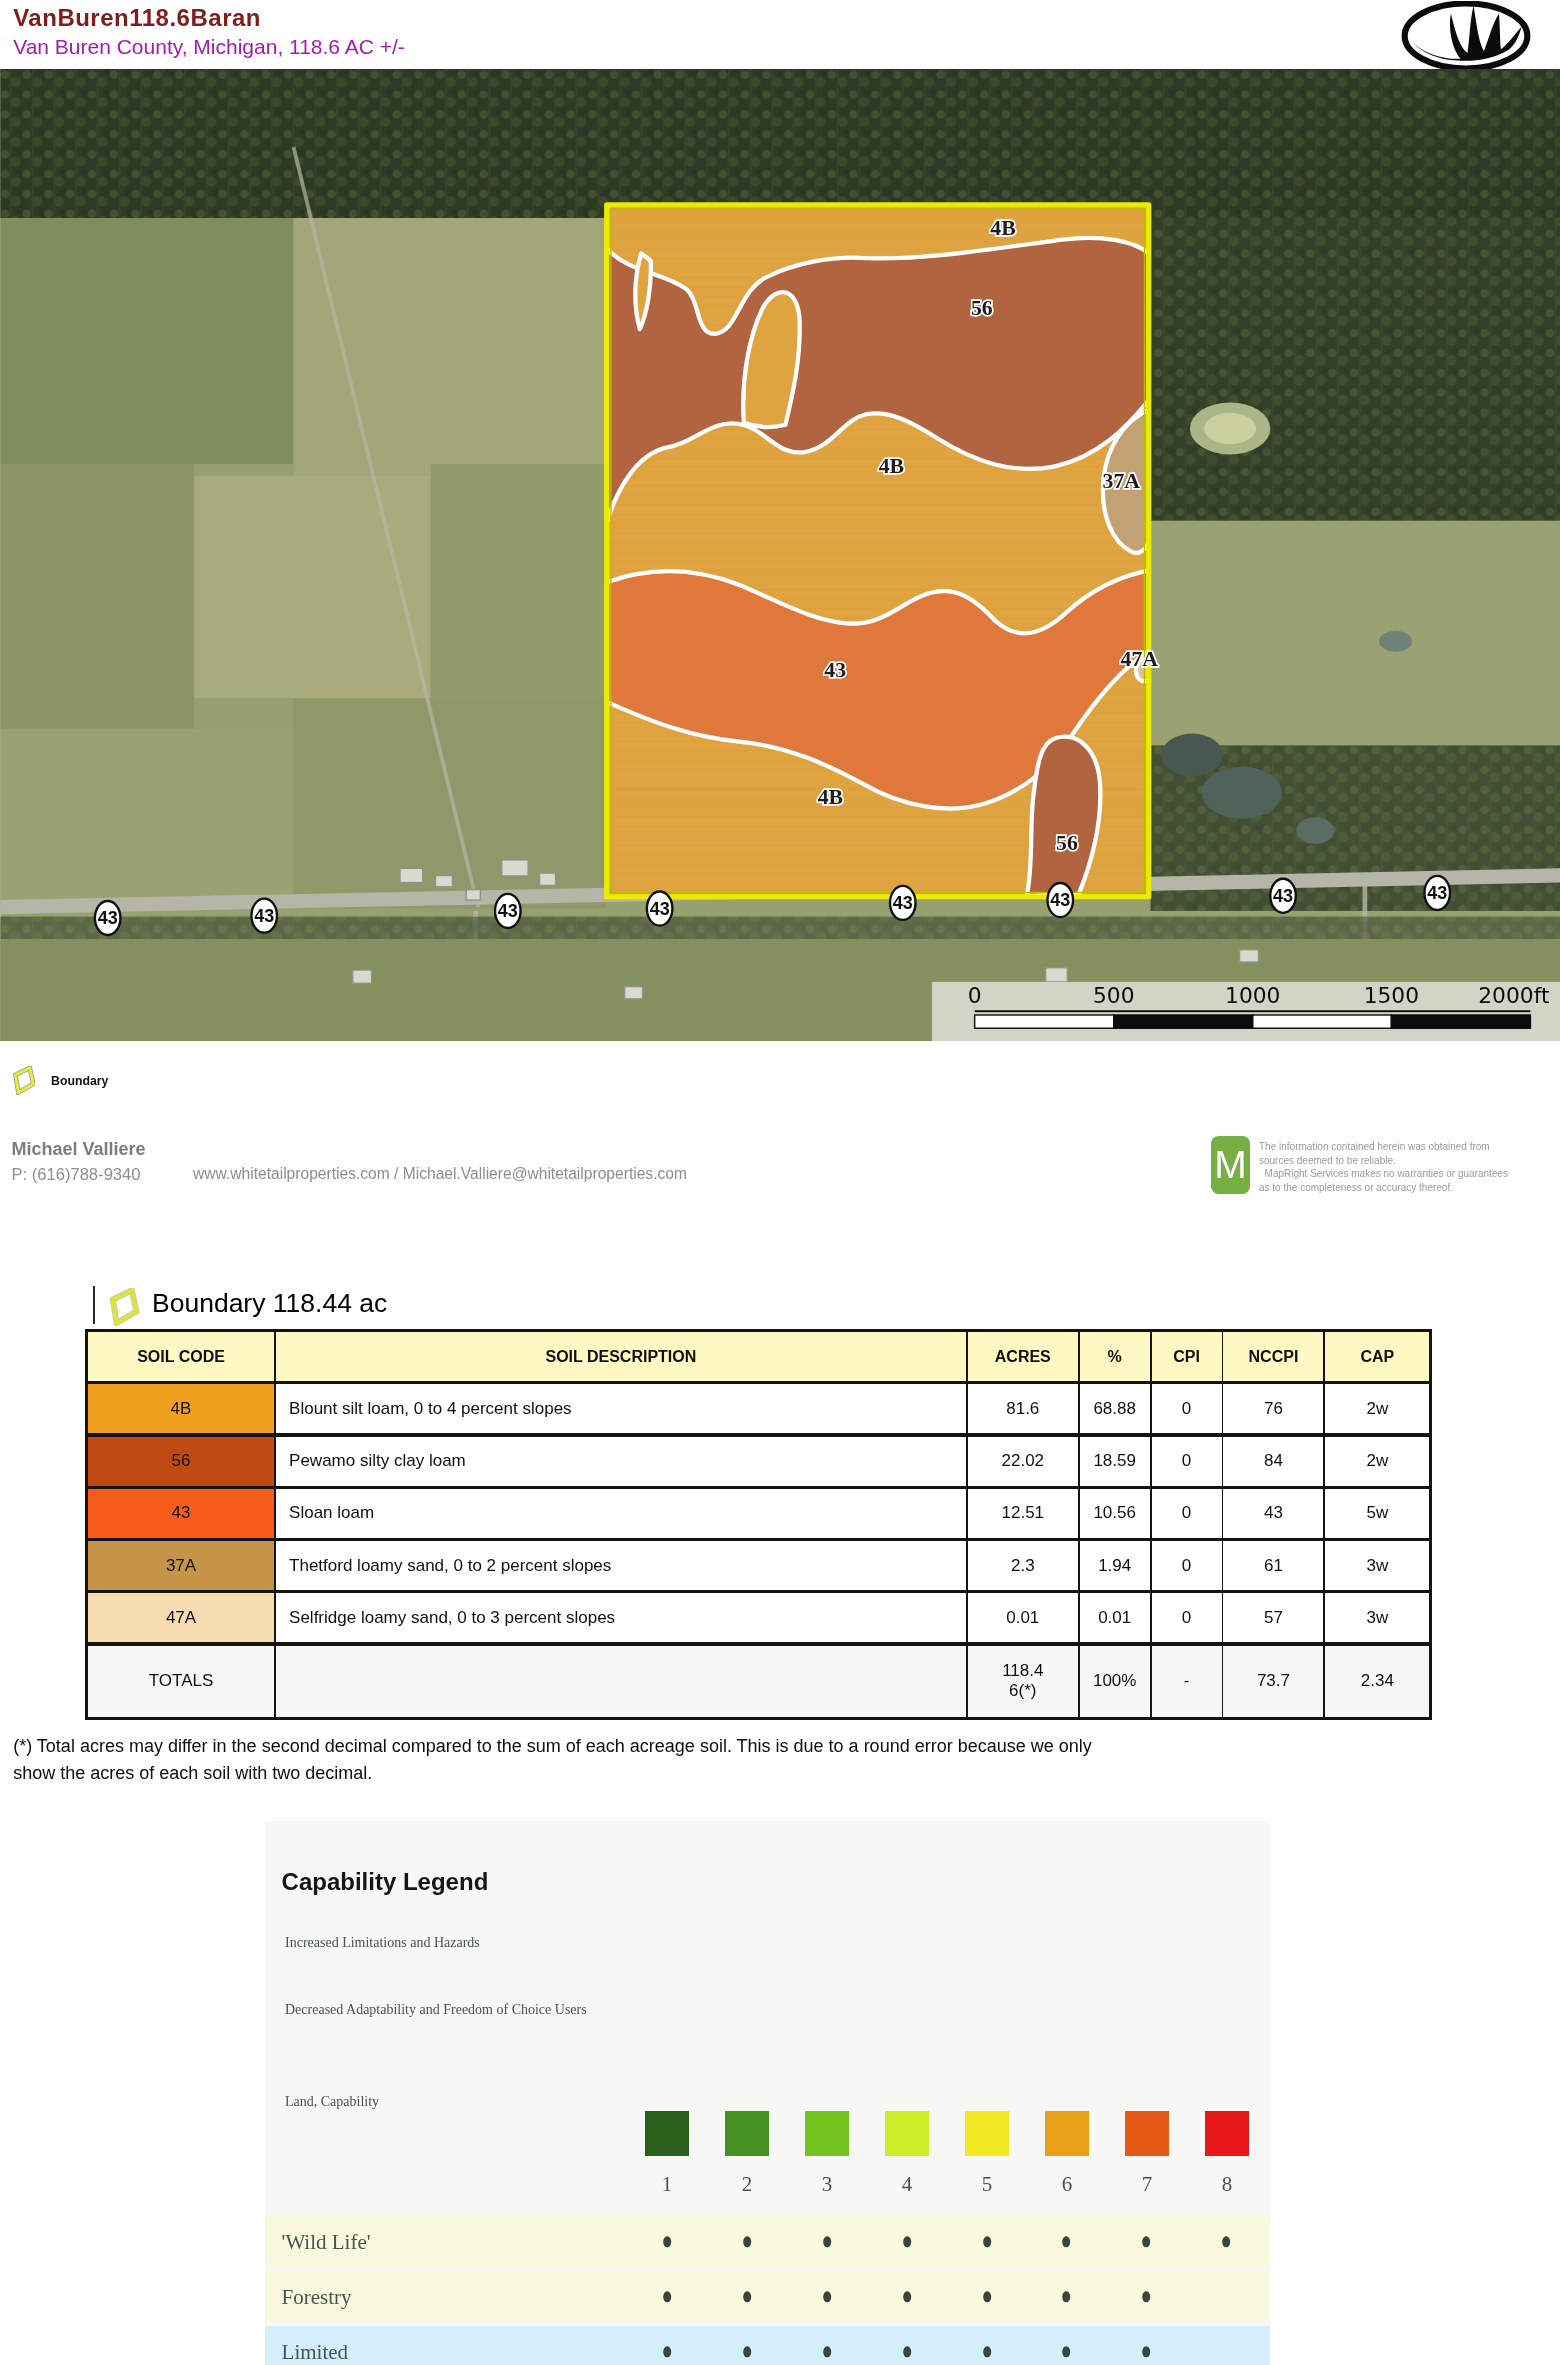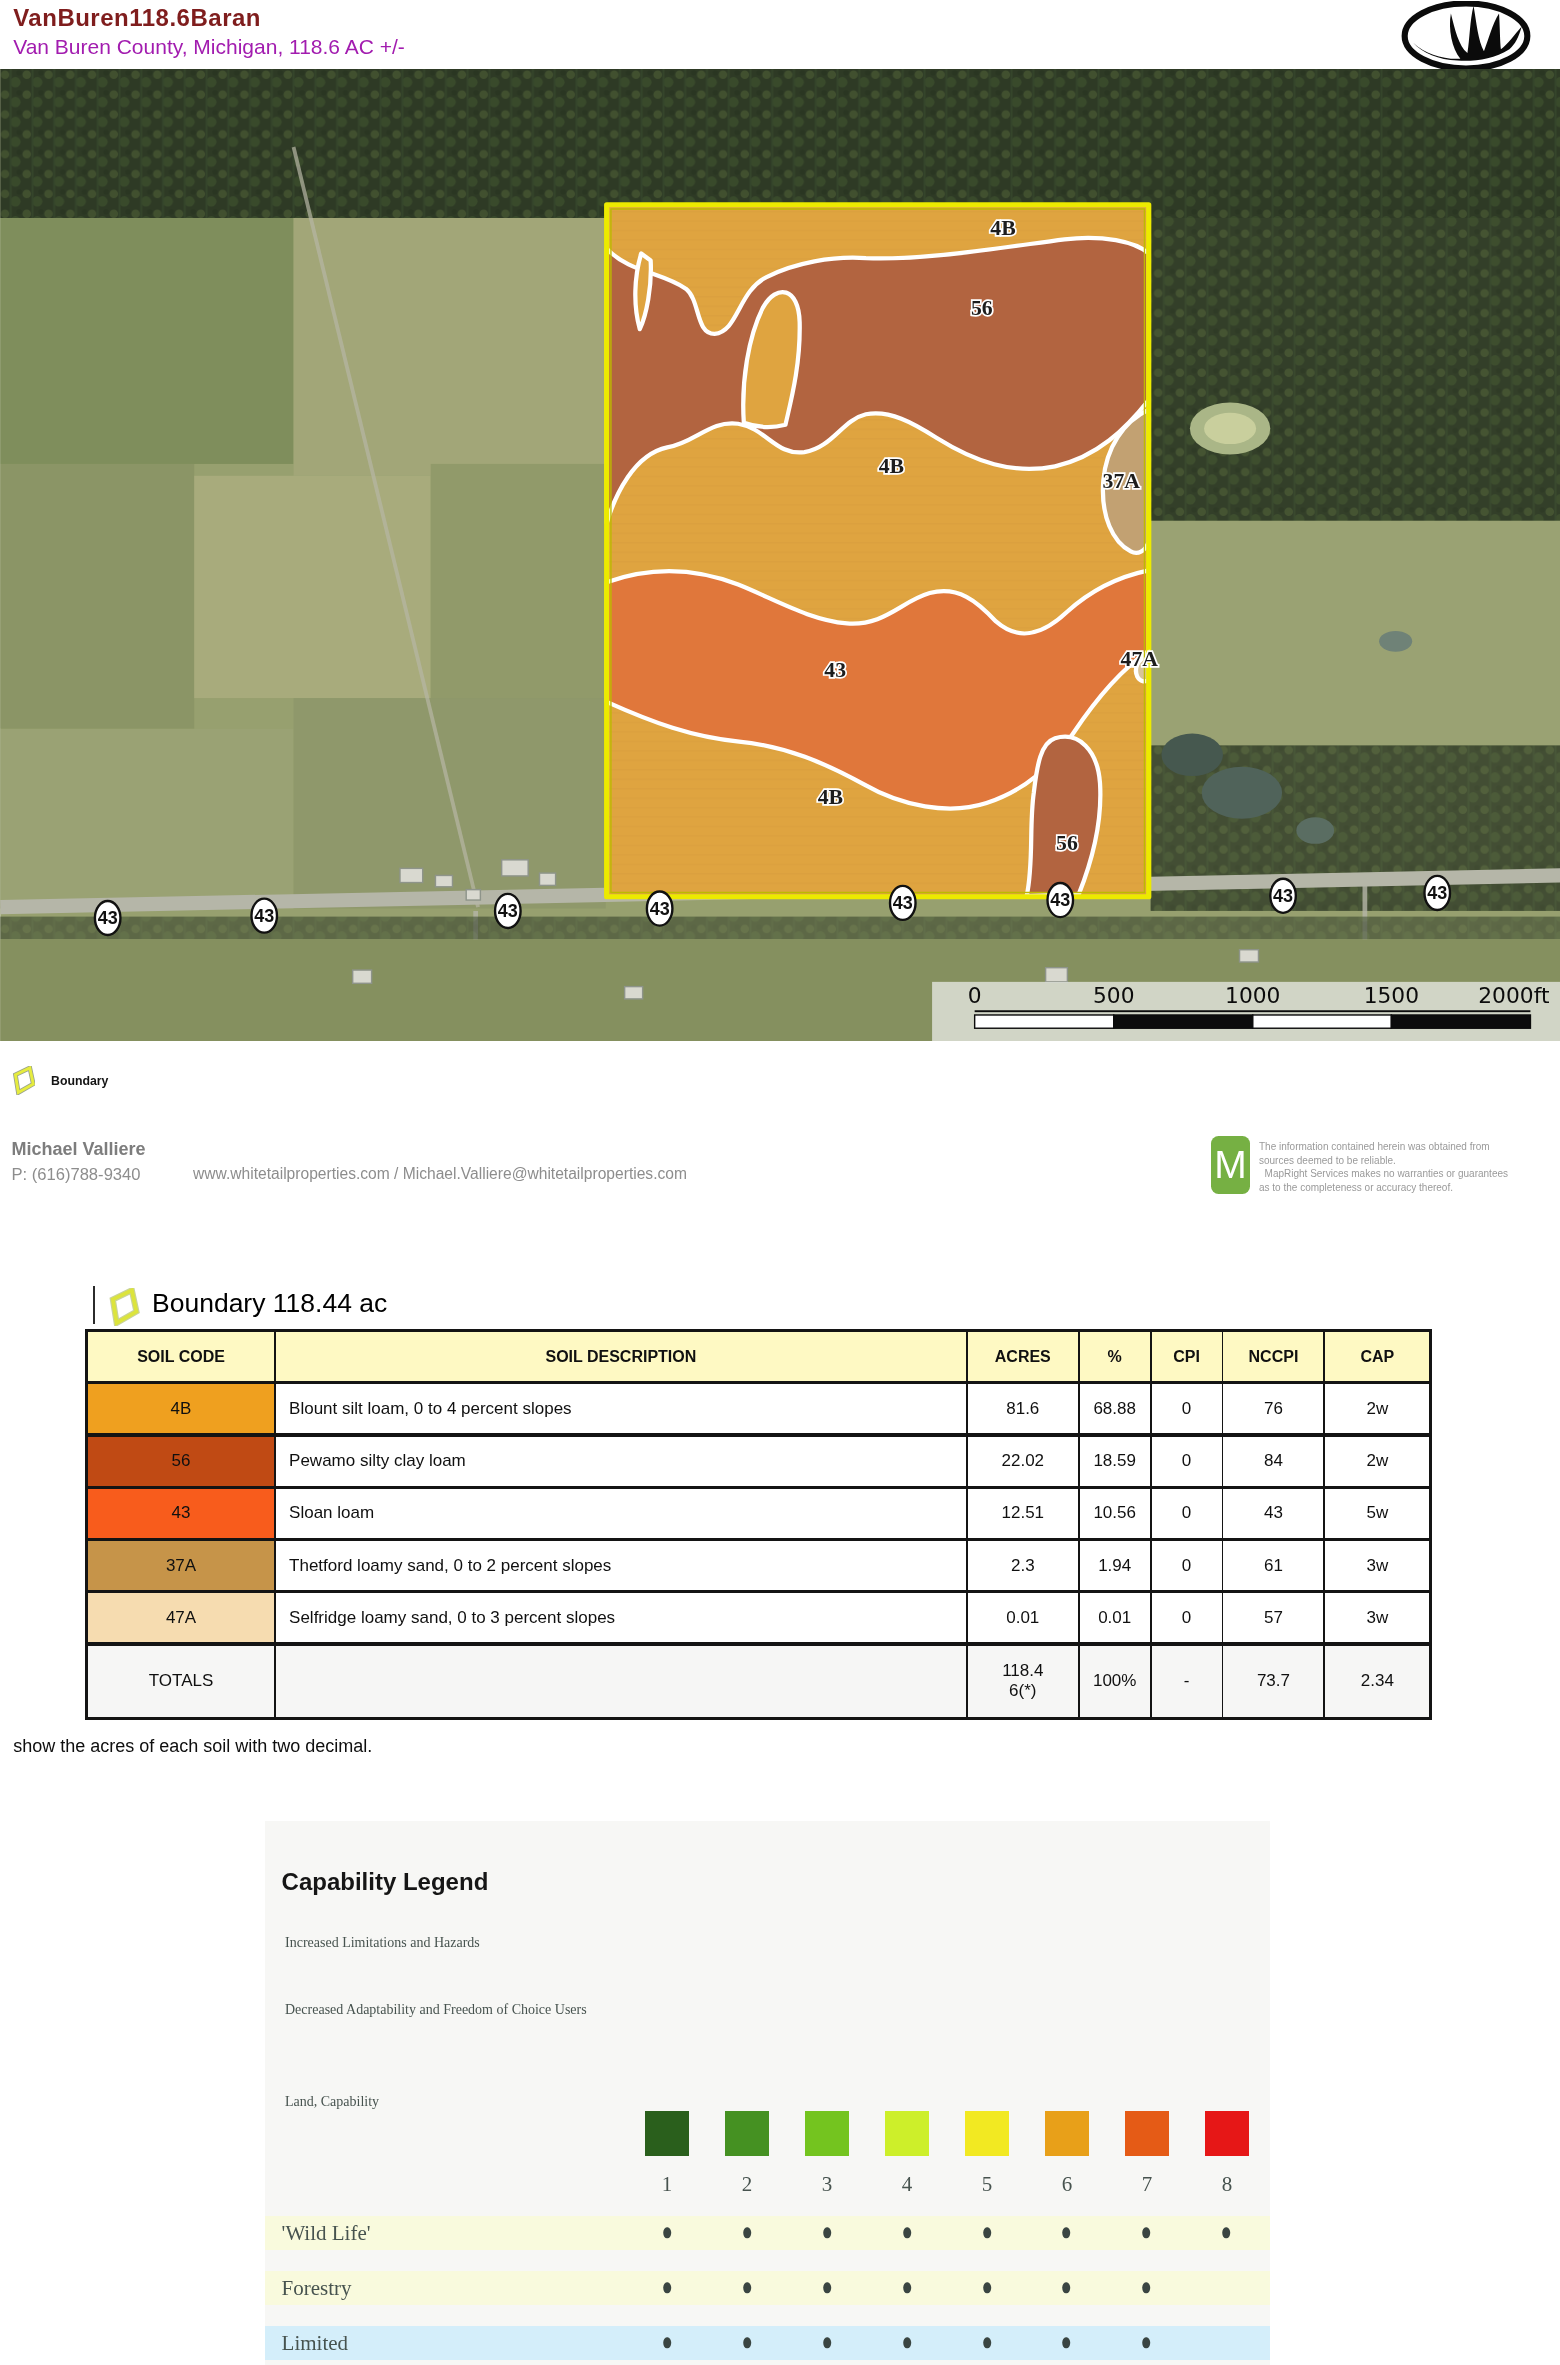--- a/index.html
+++ b/index.html
@@ -45,21 +45,21 @@
   .soil-table .tot{background:#f6f6f5;}
   .footnote{position:absolute;left:13.2px;top:1733px;font-size:18px;line-height:26.5px;color:#0e0e0e;}
   
   .cap-panel{position:absolute;left:265px;top:1821px;width:1005px;height:1041px;background:#f7f7f5;
              font-family:"Liberation Serif",serif;color:#47534f;}
   .cap-title{position:absolute;left:16.6px;top:47px;font-size:24px;font-weight:bold;color:#161616;
              font-family:"Liberation Sans",sans-serif;}
   .cap-line{position:absolute;left:20px;font-size:14px;}
   .cap-sq{position:absolute;width:44px;height:45px;top:290px;}
   .cap-num{position:absolute;top:351px;width:44px;text-align:center;font-size:21px;}
-  .cap-row{position:absolute;left:0;width:1005px;height:34px;}
+  .cap-row{position:absolute;left:0;width:1005px;height:51px;}
   .cap-row .rl{position:absolute;left:16.6px;top:50%;transform:translateY(-50%);font-size:21px;}
   .cap-dot{position:absolute;top:50%;transform:translate(-50%,-50%);width:7.6px;height:11.4px;border-radius:50%;background:#3a4542;}
   .g-yellow{background:#f9fadd;}
   .g-blue{background:#d4eefa;}
 </style>
 </head>
 <body>
 
 <div class="page">
 
@@ -279,20 +279,21 @@
       <div class="cell tot">TOTALS</div>
       <div class="cell tot"></div>
       <div class="cell tot">118.4
 6(*)</div>
       <div class="cell tot">100%</div>
       <div class="cell tot">-</div>
       <div class="cell tot">73.7</div>
       <div class="cell tot">2.34</div>
     </div>
   <div class="footnote" id="footnote">
+      <div>(*) Total acres may differ in the second decimal compared to the sum of each acreage soil. This is due to a round error because we only</div>
       <div>show the acres of each soil with two decimal.</div>
     </div>
 
   <div class="cap-panel">
     <div class="cap-title">Capability Legend</div>
     <div class="cap-line" style="top:114px">Increased Limitations and Hazards</div>
     <div class="cap-line" style="top:181px">Decreased Adaptability and Freedom of Choice Users</div>
     <div class="cap-line" style="top:273px">Land, Capability</div>
     <div id="cap-scale">
         <div class="cap-sq" style="left: 380px; background: rgb(42, 95, 28);"></div>

